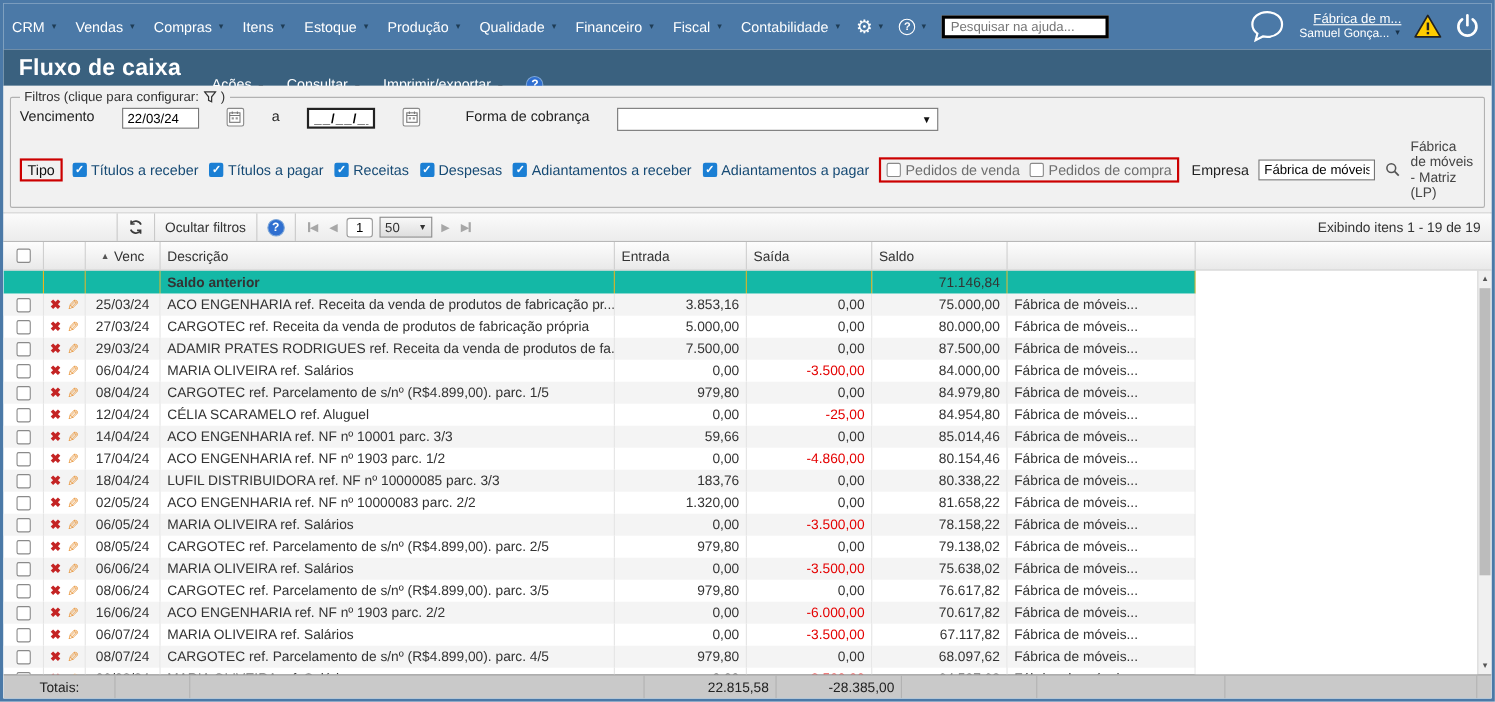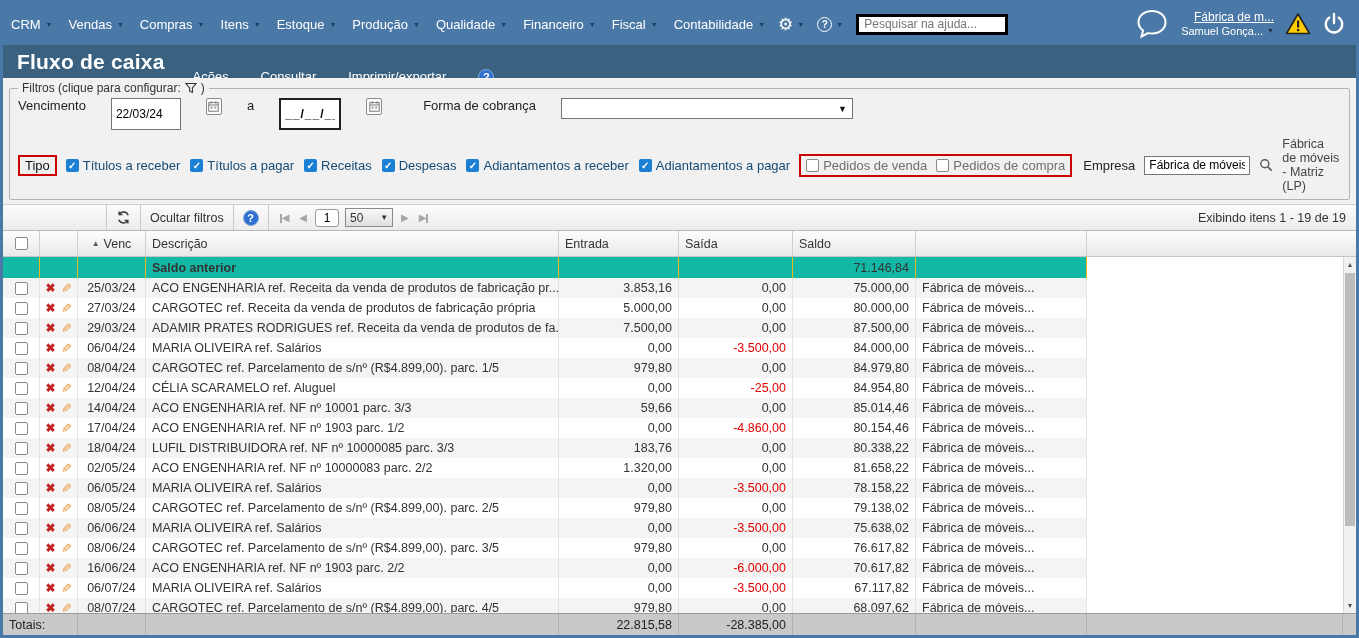--- a/index.html
+++ b/index.html
@@ -37,21 +37,21 @@
   .t-menu { display:flex; align-items:flex-end; gap:5px; font-size:13px; cursor:pointer;margin-top:30px; }
   .t-menu .caret { color:#152d3f; }
   .help-badge { width:16px; height:16px; background:#2f6fd0; border:1px solid #7fa8d8; border-radius:50%; color:#fff; font-size:11px; font-weight:bold; display:flex; align-items:center; justify-content:center; cursor:pointer; }
 
   
   .filters-wrap { background:#f1f1f1; padding:3px 6px 4px; flex:0 0 auto; }
   fieldset.filters { border:1px solid #b2b2b2; border-radius:2px; padding:1px 8px 6px; }
   fieldset.filters legend { font-size:12px; color:#333; padding:0 4px; display:flex; align-items:center; gap:4px; }
   .f-row1 { display:flex; align-items:flex-start; gap:25px; font-size:13px; color:#222; margin:2px 0 7px; }
   .f-row2 { display:flex; align-items:center; gap:9px; font-size:13px; }
-  .date-input { width:70px; height:32px; border:1px solid #767676; font-size:12px; padding:0 4px; font-family:"Liberation Sans", sans-serif; }
+  .date-input { width:70px; height:19px; border:1px solid #767676; font-size:12px; padding:0 4px; font-family:"Liberation Sans", sans-serif; }
   .date-input.empty { width:62px; border:2px solid #222; font-weight:bold; letter-spacing:1px; }
   .cal-btn { width:16px; height:17px; border:1px solid #8a8a8a; background:#fcfcfc; display:flex; align-items:center; justify-content:center; cursor:pointer; border-radius:2px; }
   .fake-select { width:292px; height:21px; border:1px solid #767676; background:#fff; display:flex; align-items:center; justify-content:space-between; padding:0 5px; cursor:pointer; }
   .fake-select .sel-caret { font-size:9px; color:#111; }
   .redbox { border:2px solid #cc0000; padding:1px 5px; color:#111; }
   .chk-item { display:flex; align-items:center; gap:4px; color:#164a74; white-space:nowrap; cursor:pointer; }
   .cb { width:13px; height:13px; border-radius:2px; flex:0 0 auto; display:flex; align-items:center; justify-content:center; }
   .cb.on { background:#1b7fd4; color:#fff; font-size:10px; font-weight:bold; }
   .cb.off { background:#fff; border:1px solid #8a8a8a; }
   .red-group { border:2px solid #cc0000; padding:2px 5px; display:flex; align-items:center; gap:9px; }
@@ -85,21 +85,21 @@
   .row.saldo .cell { background:#14b8a6; border-right-color:#efb31b; }
   .row .cell.c-fill { background:#fff !important; border-right:none; }
   .c-num { justify-content:flex-end; }
   .c-venc { justify-content:center; }
   .c-check { justify-content:center; }
   .c-act { gap:5px; justify-content:center; }
   .neg { color:#e40000; }
   .bold { font-weight:bold; }
   .x-icon { color:#c42424; font-size:12px; font-weight:bold; cursor:pointer; line-height:1; }
   .pencil-icon { color:#e8963c; font-size:13px; cursor:pointer; line-height:1; transform:scaleX(-1); display:inline-block; }
-  .gtotals { height:22px; background:#c9c9c9; border-top:1px solid #9c9c9c; flex:0 0 auto; }
+  .gtotals { height:22px; background:#c9c9c9; border-top:1px solid #9c9c9c; flex:0 0 auto;padding-left:27px; }
   .tcell { display:flex; align-items:center; padding:0 6px; font-size:12.5px; color:#222; border-right:1px solid #b2b2b2; overflow:hidden; white-space:nowrap; }
   .tcell.c-num { justify-content:flex-end; }
   .t-label { grid-column:1 / 3; }
 
   
   .vscroll { position:absolute; right:0; top:0; bottom:0; width:13px; background:#f0f0f0; border-left:1px solid #d8d8d8; }
   .vs-btn { position:absolute; left:0; width:100%; height:15px; display:flex; align-items:center; justify-content:center; font-size:7px; color:#555; cursor:pointer; }
   .vs-up { top:0; }
   .vs-down { bottom:0; }
   .vs-thumb { position:absolute; left:1px; right:1px; top:16px; height:71%; background:#bcbcbc; cursor:pointer; }

